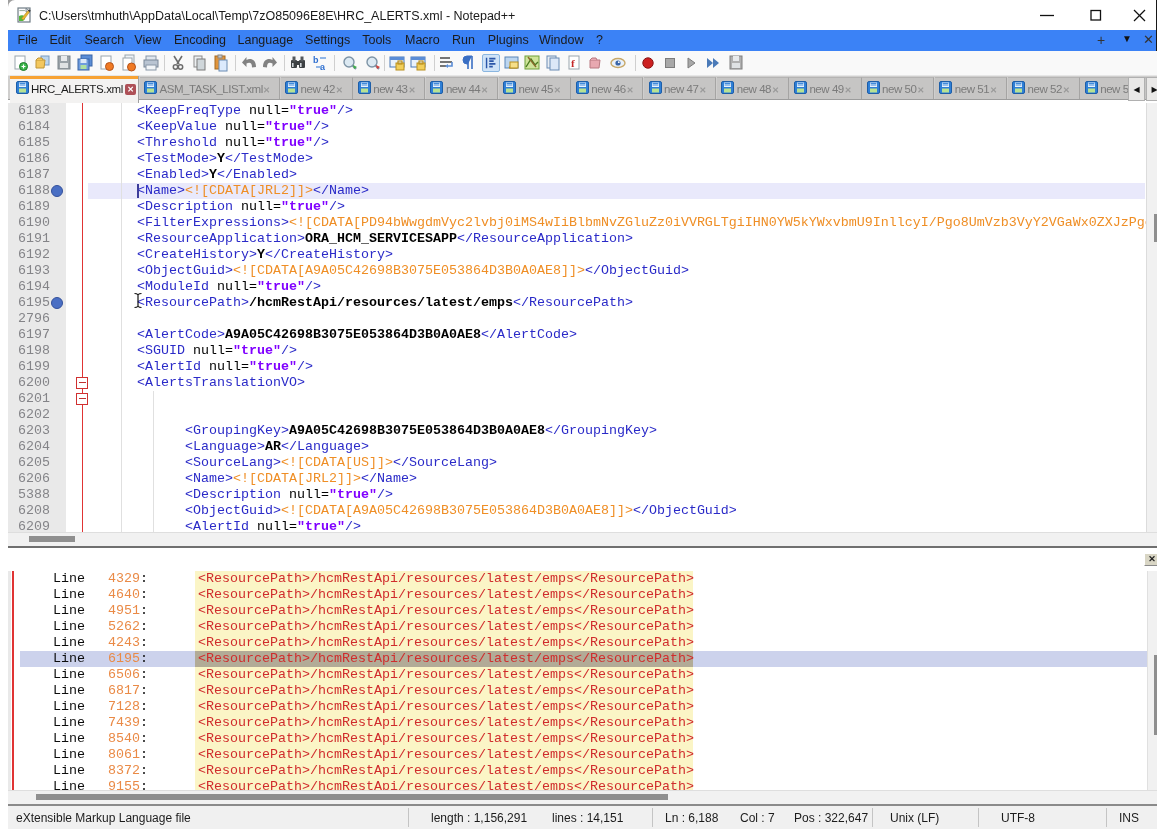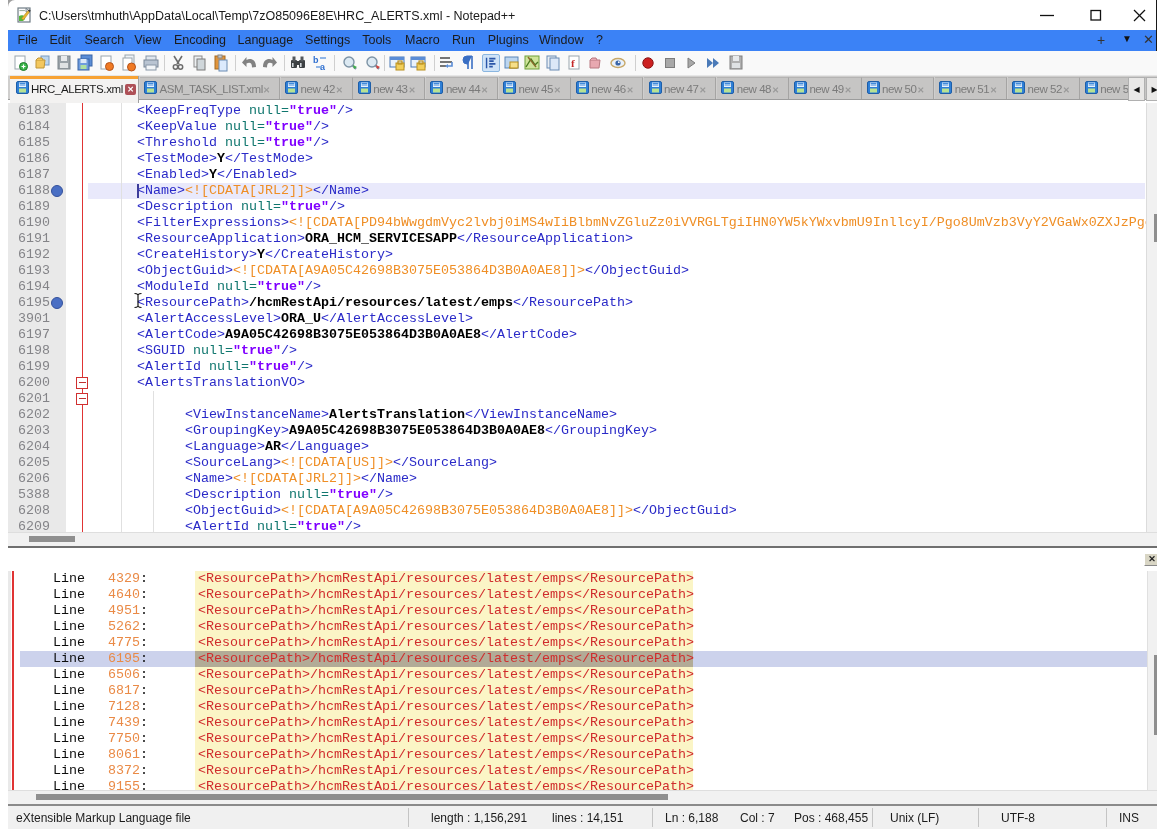--- a/index.html
+++ b/index.html
@@ -30,21 +30,21 @@
 #ed{position:absolute;left:0;top:103px;width:1157px;height:429px;background:#fff;overflow:hidden}
 #nummar{position:absolute;left:0;top:0;width:58px;height:429px;background:#e9e9e9}
 .ln{position:absolute;left:0;width:42px;text-align:right;font-family:"Liberation Mono",monospace;font-size:13.3px;line-height:16px;color:#848488}
 .bmk{position:absolute;left:43px;width:12px;height:12px;border-radius:50%;background:#4a6fc4;border:1px solid #34519c}
 #foldline{position:absolute;left:74px;top:0;width:1px;height:429px;background:#e03434}
 .fbox{position:absolute;left:68px;width:12px;height:12px;background:#fff;border:1px solid #d03030}
 .fbox i{position:absolute;left:2px;top:4px;width:7px;height:1px;background:#c03030}
 .iguide{position:absolute;width:1px;background:#e0e0e0}
 .cline{position:absolute;left:81px;font-family:"Liberation Mono",monospace;font-size:13.33px;line-height:16px;white-space:pre;color:#2a2ac8}
 .hl{position:absolute;left:80px;width:1057px;height:16px;background:#e9e9fb}
-.t{color:#2a2ac8}.at{color:#0f766e}.s{color:#8000ff;font-weight:bold}
+.t{color:#2a2ac8}.at{color:#000000}.s{color:#8000ff;font-weight:bold}
 .bb{color:#000;font-weight:bold}.cd{color:#ef8e25}
 #caret{position:absolute;left:129px;width:2px;height:14px;background:#3c3c9a}
 
 #hsb{position:absolute;left:0;top:532px;width:1157px;height:14px;background:#f1f1f1;border-top:1px solid #dedede}
 #hsb .th{position:absolute;left:21px;top:3px;width:46px;height:6px;background:#8f8f8f}
 #vsb{position:absolute;left:1138px;top:103px;width:19px;height:429px;background:#f1f1f1;border-left:1px solid #dcdcdc}
 #vsb .th{position:absolute;left:7px;top:111px;width:7px;height:28px;background:#8f8f8f}
 
 #div1{position:absolute;left:0;top:546px;width:1157px;height:2px;background:#6f6f6f}
 #shead{position:absolute;left:0;top:549px;width:1157px;height:21px;background:#f1f0ee;border-top:1px solid #cfcfcf;border-bottom:1px solid #a8a8a8}
@@ -426,21 +426,21 @@
 <div class="ln" style="top:48px">6186</div>
 <div class="ln" style="top:64px">6187</div>
 <div class="ln" style="top:80px">6188</div>
 <div class="ln" style="top:96px">6189</div>
 <div class="ln" style="top:112px">6190</div>
 <div class="ln" style="top:128px">6191</div>
 <div class="ln" style="top:144px">6192</div>
 <div class="ln" style="top:160px">6193</div>
 <div class="ln" style="top:176px">6194</div>
 <div class="ln" style="top:192px">6195</div>
-<div class="ln" style="top:208px">3901</div>
+<div class="ln" style="top:208px">2796</div>
 <div class="ln" style="top:224px">6197</div>
 <div class="ln" style="top:240px">6198</div>
 <div class="ln" style="top:256px">6199</div>
 <div class="ln" style="top:272px">6200</div>
 <div class="ln" style="top:288px">6201</div>
 <div class="ln" style="top:304px">6202</div>
 <div class="ln" style="top:320px">6203</div>
 <div class="ln" style="top:336px">6204</div>
 <div class="ln" style="top:352px">6205</div>
 <div class="ln" style="top:368px">6206</div>
@@ -461,26 +461,24 @@
 <div class="cline" style="top:48px">      <span class="t">&lt;TestMode&gt;</span><span class="bb">Y</span><span class="t">&lt;/TestMode&gt;</span></div>
 <div class="cline" style="top:64px">      <span class="t">&lt;Enabled&gt;</span><span class="bb">Y</span><span class="t">&lt;/Enabled&gt;</span></div>
 <div class="cline" style="top:80px">      <span class="t">&lt;Name&gt;</span><span class="cd">&lt;![CDATA[JRL2]]&gt;</span><span class="t">&lt;/Name&gt;</span></div>
 <div class="cline" style="top:96px">      <span class="t">&lt;Description</span><span class="at"> null=</span><span class="s">"true"</span><span class="t">/&gt;</span></div>
 <div class="cline" style="top:112px">      <span class="t">&lt;FilterExpressions&gt;</span><span class="cd">&lt;![CDATA[PD94bWwgdmVyc2lvbj0iMS4wIiBlbmNvZGluZz0iVVRGLTgiIHN0YW5kYWxvbmU9InllcyI/Pgo8UmVzb3VyY2VGaWx0ZXJzPgo8UmVz</span></div>
 <div class="cline" style="top:144px">      <span class="t">&lt;CreateHistory&gt;</span><span class="bb">Y</span><span class="t">&lt;/CreateHistory&gt;</span></div>
 <div class="cline" style="top:128px">      <span class="t">&lt;ResourceApplication&gt;</span><span class="bb">ORA_HCM_SERVICESAPP</span><span class="t">&lt;/ResourceApplication&gt;</span></div>
 <div class="cline" style="top:160px">      <span class="t">&lt;ObjectGuid&gt;</span><span class="cd">&lt;![CDATA[A9A05C42698B3075E053864D3B0A0AE8]]&gt;</span><span class="t">&lt;/ObjectGuid&gt;</span></div>
 <div class="cline" style="top:176px">      <span class="t">&lt;ModuleId</span><span class="at"> null=</span><span class="s">"true"</span><span class="t">/&gt;</span></div>
 <div class="cline" style="top:192px">      <span class="t">&lt;ResourcePath&gt;</span><span class="bb">/hcmRestApi/resources/latest/emps</span><span class="t">&lt;/ResourcePath&gt;</span></div>
-<div class="cline" style="top:208px">      <span class="t">&lt;AlertAccessLevel&gt;</span><span class="bb">ORA_U</span><span class="t">&lt;/AlertAccessLevel&gt;</span></div>
 <div class="cline" style="top:224px">      <span class="t">&lt;AlertCode&gt;</span><span class="bb">A9A05C42698B3075E053864D3B0A0AE8</span><span class="t">&lt;/AlertCode&gt;</span></div>
 <div class="cline" style="top:240px">      <span class="t">&lt;SGUID</span><span class="at"> null=</span><span class="s">"true"</span><span class="t">/&gt;</span></div>
 <div class="cline" style="top:256px">      <span class="t">&lt;AlertId</span><span class="at"> null=</span><span class="s">"true"</span><span class="t">/&gt;</span></div>
 <div class="cline" style="top:272px">      <span class="t">&lt;AlertsTranslationVO&gt;</span></div>
-<div class="cline" style="top:304px">            <span class="t">&lt;ViewInstanceName&gt;</span><span class="bb">AlertsTranslation</span><span class="t">&lt;/ViewInstanceName&gt;</span></div>
 <div class="cline" style="top:320px">            <span class="t">&lt;GroupingKey&gt;</span><span class="bb">A9A05C42698B3075E053864D3B0A0AE8</span><span class="t">&lt;/GroupingKey&gt;</span></div>
 <div class="cline" style="top:336px">            <span class="t">&lt;Language&gt;</span><span class="bb">AR</span><span class="t">&lt;/Language&gt;</span></div>
 <div class="cline" style="top:352px">            <span class="t">&lt;SourceLang&gt;</span><span class="cd">&lt;![CDATA[US]]&gt;</span><span class="t">&lt;/SourceLang&gt;</span></div>
 <div class="cline" style="top:368px">            <span class="t">&lt;Name&gt;</span><span class="cd">&lt;![CDATA[JRL2]]&gt;</span><span class="t">&lt;/Name&gt;</span></div>
 <div class="cline" style="top:384px">            <span class="t">&lt;Description</span><span class="at"> null=</span><span class="s">"true"</span><span class="t">/&gt;</span></div>
 <div class="cline" style="top:400px">            <span class="t">&lt;ObjectGuid&gt;</span><span class="cd">&lt;![CDATA[A9A05C42698B3075E053864D3B0A0AE8]]&gt;</span><span class="t">&lt;/ObjectGuid&gt;</span></div>
 <div class="cline" style="top:416px">            <span class="t">&lt;AlertId</span><span class="at"> null=</span><span class="s">"true"</span><span class="t">/&gt;</span></div>
 <div id="caret" style="top:81px"></div>
 <svg class="abs" style="left:124px;top:189px" width="12" height="17" viewBox="0 0 12 17">
         <path d="M2.5 1.5 C4 1.5 5 1.8 6 2.6 C7 1.8 8 1.5 9.5 1.5 M6 2.6 v11.8 M2.5 15.5 C4 15.5 5 15.2 6 14.4 C7 15.2 8 15.5 9.5 15.5" stroke="#111" stroke-width="1.2" fill="none"></path>
@@ -496,27 +494,27 @@
 <div id="sclose">✕</div>
 <div id="spanel">
 <div id="ssel"></div>
       <div id="sselg"></div>
 <div id="smar"></div>
       <div id="sred"></div>
 <div class="srow" style="top:0px"><span class="yb"></span><span class="lw">Line</span><span class="no">4329</span><span class="co">:</span><span class="mt">&lt;ResourcePath&gt;/hcmRestApi/resources/latest/emps&lt;/ResourcePath&gt;</span></div>
 <div class="srow" style="top:16px"><span class="yb"></span><span class="lw">Line</span><span class="no">4640</span><span class="co">:</span><span class="mt">&lt;ResourcePath&gt;/hcmRestApi/resources/latest/emps&lt;/ResourcePath&gt;</span></div>
 <div class="srow" style="top:32px"><span class="yb"></span><span class="lw">Line</span><span class="no">4951</span><span class="co">:</span><span class="mt">&lt;ResourcePath&gt;/hcmRestApi/resources/latest/emps&lt;/ResourcePath&gt;</span></div>
 <div class="srow" style="top:48px"><span class="yb"></span><span class="lw">Line</span><span class="no">5262</span><span class="co">:</span><span class="mt">&lt;ResourcePath&gt;/hcmRestApi/resources/latest/emps&lt;/ResourcePath&gt;</span></div>
-<div class="srow" style="top:64px"><span class="yb"></span><span class="lw">Line</span><span class="no">4775</span><span class="co">:</span><span class="mt">&lt;ResourcePath&gt;/hcmRestApi/resources/latest/emps&lt;/ResourcePath&gt;</span></div>
+<div class="srow" style="top:64px"><span class="yb"></span><span class="lw">Line</span><span class="no">4243</span><span class="co">:</span><span class="mt">&lt;ResourcePath&gt;/hcmRestApi/resources/latest/emps&lt;/ResourcePath&gt;</span></div>
 <div class="srow" style="top:80px"><span class="lw">Line</span><span class="no">6195</span><span class="co">:</span><span class="mt">&lt;ResourcePath&gt;/hcmRestApi/resources/latest/emps&lt;/ResourcePath&gt;</span></div>
 <div class="srow" style="top:96px"><span class="yb"></span><span class="lw">Line</span><span class="no">6506</span><span class="co">:</span><span class="mt">&lt;ResourcePath&gt;/hcmRestApi/resources/latest/emps&lt;/ResourcePath&gt;</span></div>
 <div class="srow" style="top:112px"><span class="yb"></span><span class="lw">Line</span><span class="no">6817</span><span class="co">:</span><span class="mt">&lt;ResourcePath&gt;/hcmRestApi/resources/latest/emps&lt;/ResourcePath&gt;</span></div>
 <div class="srow" style="top:128px"><span class="yb"></span><span class="lw">Line</span><span class="no">7128</span><span class="co">:</span><span class="mt">&lt;ResourcePath&gt;/hcmRestApi/resources/latest/emps&lt;/ResourcePath&gt;</span></div>
 <div class="srow" style="top:144px"><span class="yb"></span><span class="lw">Line</span><span class="no">7439</span><span class="co">:</span><span class="mt">&lt;ResourcePath&gt;/hcmRestApi/resources/latest/emps&lt;/ResourcePath&gt;</span></div>
-<div class="srow" style="top:160px"><span class="yb"></span><span class="lw">Line</span><span class="no">7750</span><span class="co">:</span><span class="mt">&lt;ResourcePath&gt;/hcmRestApi/resources/latest/emps&lt;/ResourcePath&gt;</span></div>
+<div class="srow" style="top:160px"><span class="yb"></span><span class="lw">Line</span><span class="no">8540</span><span class="co">:</span><span class="mt">&lt;ResourcePath&gt;/hcmRestApi/resources/latest/emps&lt;/ResourcePath&gt;</span></div>
 <div class="srow" style="top:176px"><span class="yb"></span><span class="lw">Line</span><span class="no">8061</span><span class="co">:</span><span class="mt">&lt;ResourcePath&gt;/hcmRestApi/resources/latest/emps&lt;/ResourcePath&gt;</span></div>
 <div class="srow" style="top:192px"><span class="yb"></span><span class="lw">Line</span><span class="no">8372</span><span class="co">:</span><span class="mt">&lt;ResourcePath&gt;/hcmRestApi/resources/latest/emps&lt;/ResourcePath&gt;</span></div>
 <div class="srow" style="top:208px"><span class="yb"></span><span class="lw">Line</span><span class="no">9155</span><span class="co">:</span><span class="mt">&lt;ResourcePath&gt;/hcmRestApi/resources/latest/emps&lt;/ResourcePath&gt;</span></div>
 </div>
 <div id="shsb">
       <div class="th"></div>
     </div>
 <div id="svsb">
       <div class="th"></div>
     </div>
@@ -527,21 +525,21 @@
 <span style="left:8px">eXtensible Markup Language file</span>
 <div class="dv" style="left:400px"></div>
 <div class="dv" style="left:644px"></div>
 <div class="dv" style="left:864px"></div>
 <div class="dv" style="left:970px"></div>
 <div class="dv" style="left:1098px"></div>
 <span style="left:423px">length : 1,156,291</span>
 <span style="left:544px">lines : 14,151</span>
 <span style="left:657px">Ln : 6,188</span>
 <span style="left:732px">Col : 7</span>
-<span style="left:786px">Pos : 468,455</span>
+<span style="left:786px">Pos : 322,647</span>
 <span style="left:882px">Unix (LF)</span>
 <span style="left:993px">UTF-8</span>
 <span style="left:1111px">INS</span>
 
 </div>
 <div id="redge1"></div>
     <div id="redge2"></div>
 <svg class="abs" style="left:0;top:0" width="8" height="8" viewBox="0 0 8 8">
       <path d="M0 0 H7 A7 7 0 0 0 0 7 Z" fill="#a0a0a0"></path>
     </svg>

